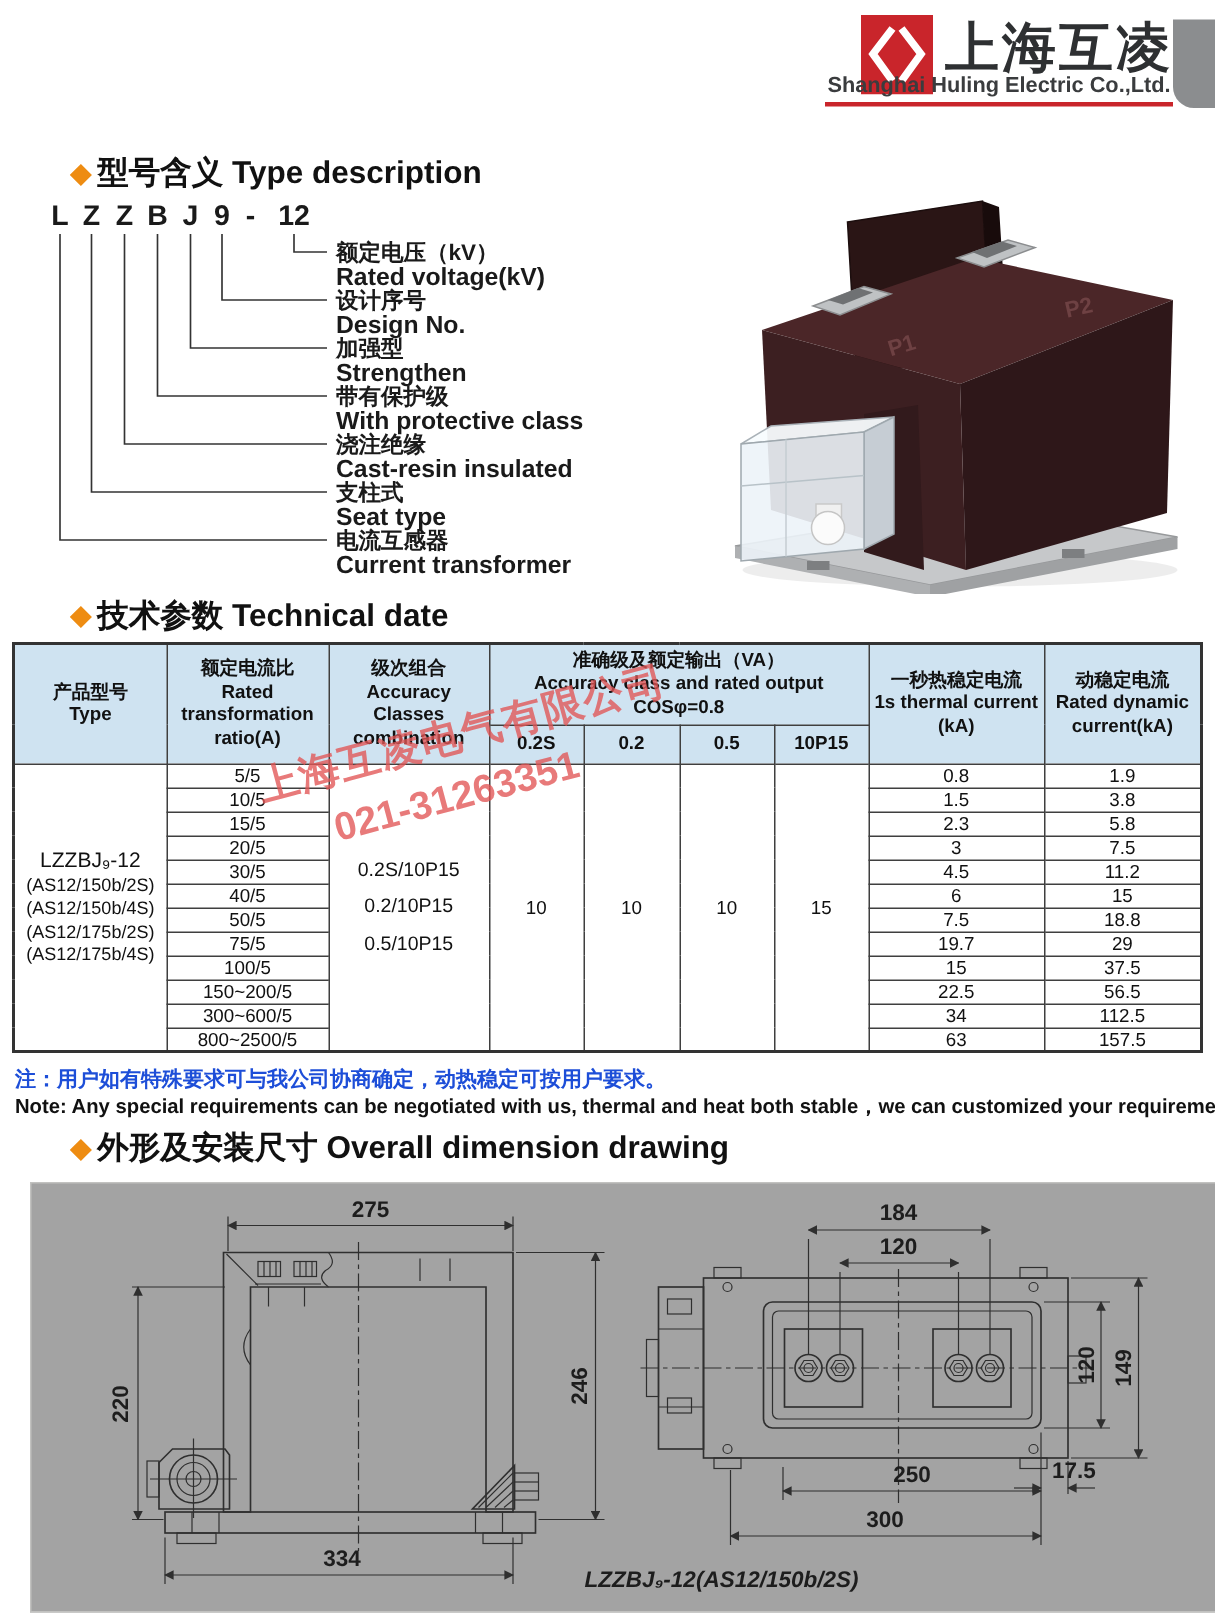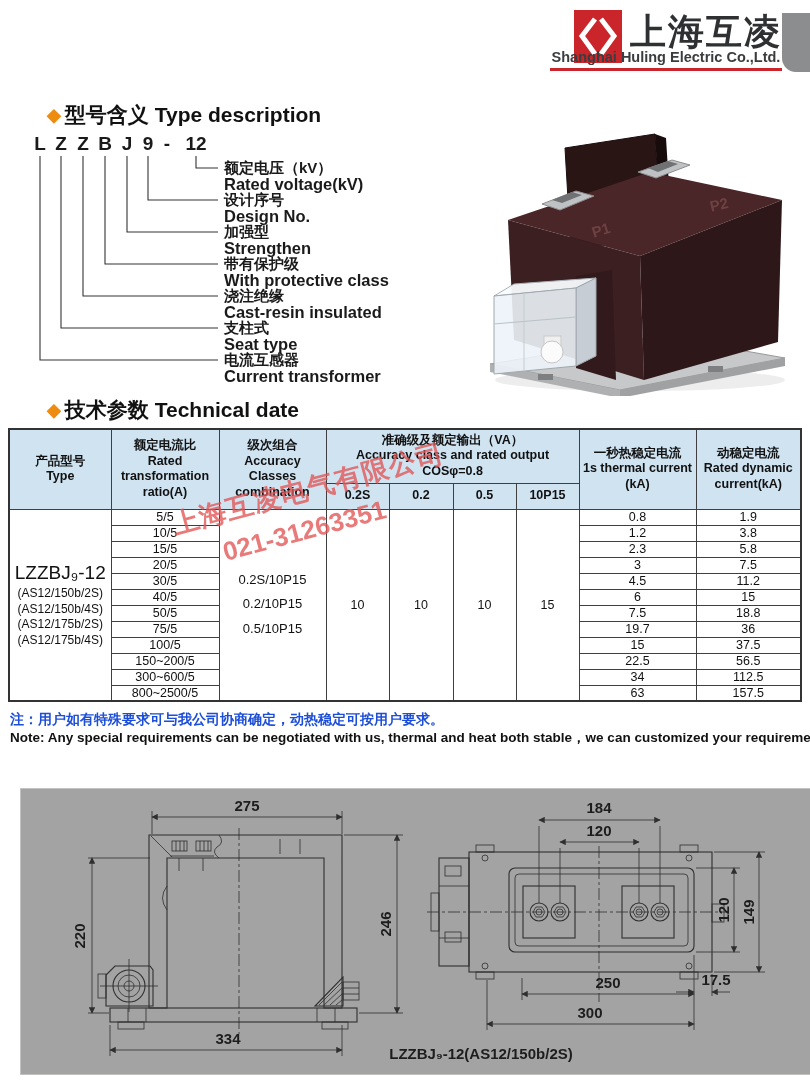--- a/index.html
+++ b/index.html
@@ -35,40 +35,40 @@
   #photo { position:absolute; left:480px; top:128px; }
 
   
   #tech-table { position:absolute; left:8px; top:428px; width:792px; border-collapse:collapse; table-layout:fixed; }
   #tech-table th, #tech-table td { border:1px solid #3f3f3f; text-align:center; vertical-align:middle; color:#111; }
   #tech-table { border:2px solid #333; }
   #tech-table th { background:#cfe3f1; font-size:12.5px; font-weight:bold; line-height:1.25; padding:2px 1px; }
   #tech-table td { font-size:12.5px; font-weight:normal; height:16px; padding:0; background:#fff; }
   .hrow2 th { height:26px; }
   .type-cell div { font-size:12px; line-height:1.3; white-space:nowrap; }
-  .type-cell .model-line { font-size:19px;text-align:center; }
+  .type-cell .model-line { font-size:14px;text-align:center; }
   .acc-cell div { font-size:13px; line-height:1.9; }
 
   
   .watermark { position:absolute; left:168px; top:508px; transform:rotate(-15deg); transform-origin:left top;
                color:#e25555; opacity:.78; pointer-events:none; white-space:nowrap; }
   .watermark .w1 { font-size:27px; font-weight:bold; letter-spacing:1px; }
   .watermark .w2 { font-size:26px; font-weight:bold; margin-left:42px; margin-top:6px; }
 
   
   .note-cn { position:absolute; left:10px; top:711px; font-size:14px; font-weight:bold; color:#1d4ed8; white-space:nowrap; }
   .note-en { position:absolute; left:10px; top:729px; font-size:13.5px; font-weight:bold; color:#111; white-space:nowrap; }
 
   
   .draw-panel { position:absolute; left:8px; top:788px; width:794px; height:287px; background:#a3a3a3; border:1px solid #c2c2c0;margin-left:12px; }
   #dim-svg text { font-family:"Liberation Sans", sans-serif; font-weight:bold; fill:#1d1d1d; font-size:15px; }
   #dim-svg .ln { stroke:#2f2f2f; stroke-width:1.1; fill:none; }
   #dim-svg .thin { stroke:#2f2f2f; stroke-width:.8; fill:none; }
   #dim-svg .cl { stroke:#2f2f2f; stroke-width:.8; fill:none; stroke-dasharray:12 3 3 3; }
-  .draw-caption { position:absolute; left:295px; top:256px; width:330px; text-align:center; font-size:15px; font-weight:bold; color:#1d1d1d; white-space:nowrap; }
+  .draw-caption { position:absolute; left:295px; top:256px; width:330px; text-align:center; font-size:15px; font-weight:bold; color:#1d1d1d; white-space:nowrap;font-style:italic; }
 </style>
 </head>
 <body>
 
 <div id="page">
 
   <div class="header-corner"></div>
   <div class="logo-panel">
     <svg class="logo-mark" width="48" height="53" viewBox="0 0 48 53">
       <rect x="0" y="0" width="48" height="53" fill="#c9252b"></rect>
@@ -221,21 +221,21 @@
         </td>
         <td rowspan="12">10</td>
         <td rowspan="12">10</td>
         <td rowspan="12">10</td>
         <td rowspan="12">15</td>
         <td>0.8</td>
         <td>1.9</td>
       </tr>
       <tr>
           <td>10/5</td>
-          <td>1.2</td>
+          <td>1.5</td>
           <td>3.8</td>
         </tr>
       <tr>
           <td>15/5</td>
           <td>2.3</td>
           <td>5.8</td>
         </tr>
       <tr>
           <td>20/5</td>
           <td>3</td>
@@ -252,21 +252,21 @@
           <td>15</td>
         </tr>
       <tr>
           <td>50/5</td>
           <td>7.5</td>
           <td>18.8</td>
         </tr>
       <tr>
           <td>75/5</td>
           <td>19.7</td>
-          <td>36</td>
+          <td>29</td>
         </tr>
       <tr>
           <td>100/5</td>
           <td>15</td>
           <td>37.5</td>
         </tr>
       <tr>
           <td>150~200/5</td>
           <td>22.5</td>
           <td>56.5</td>
@@ -285,20 +285,23 @@
   </table>
 
   <div class="watermark">
     <div class="w1">上海互凌电气有限公司</div>
     <div class="w2">021-31263351</div>
   </div>
 
   <div class="note-cn">注：用户如有特殊要求可与我公司协商确定，动热稳定可按用户要求。</div>
   <div class="note-en">Note: Any special requirements can be negotiated with us, thermal and heat both stable，we can customized your requirement.</div>
 
+  <div class="sec-title" id="sec3">
+    <span class="dia">◆</span><span>外形及安装尺寸 Overall dimension drawing</span>
+  </div>
 
   <div class="draw-panel">
     <svg id="dim-svg" width="792" height="285" viewBox="9 789 792 285">
       <defs>
         <marker id="ar" viewBox="0 0 10 10" refX="9" refY="5" markerWidth="8" markerHeight="8" orient="auto-start-reverse">
           <path d="M0,0 L10,5 L0,10 z" fill="#2f2f2f"></path>
         </marker>
       </defs>
 
       <g>

